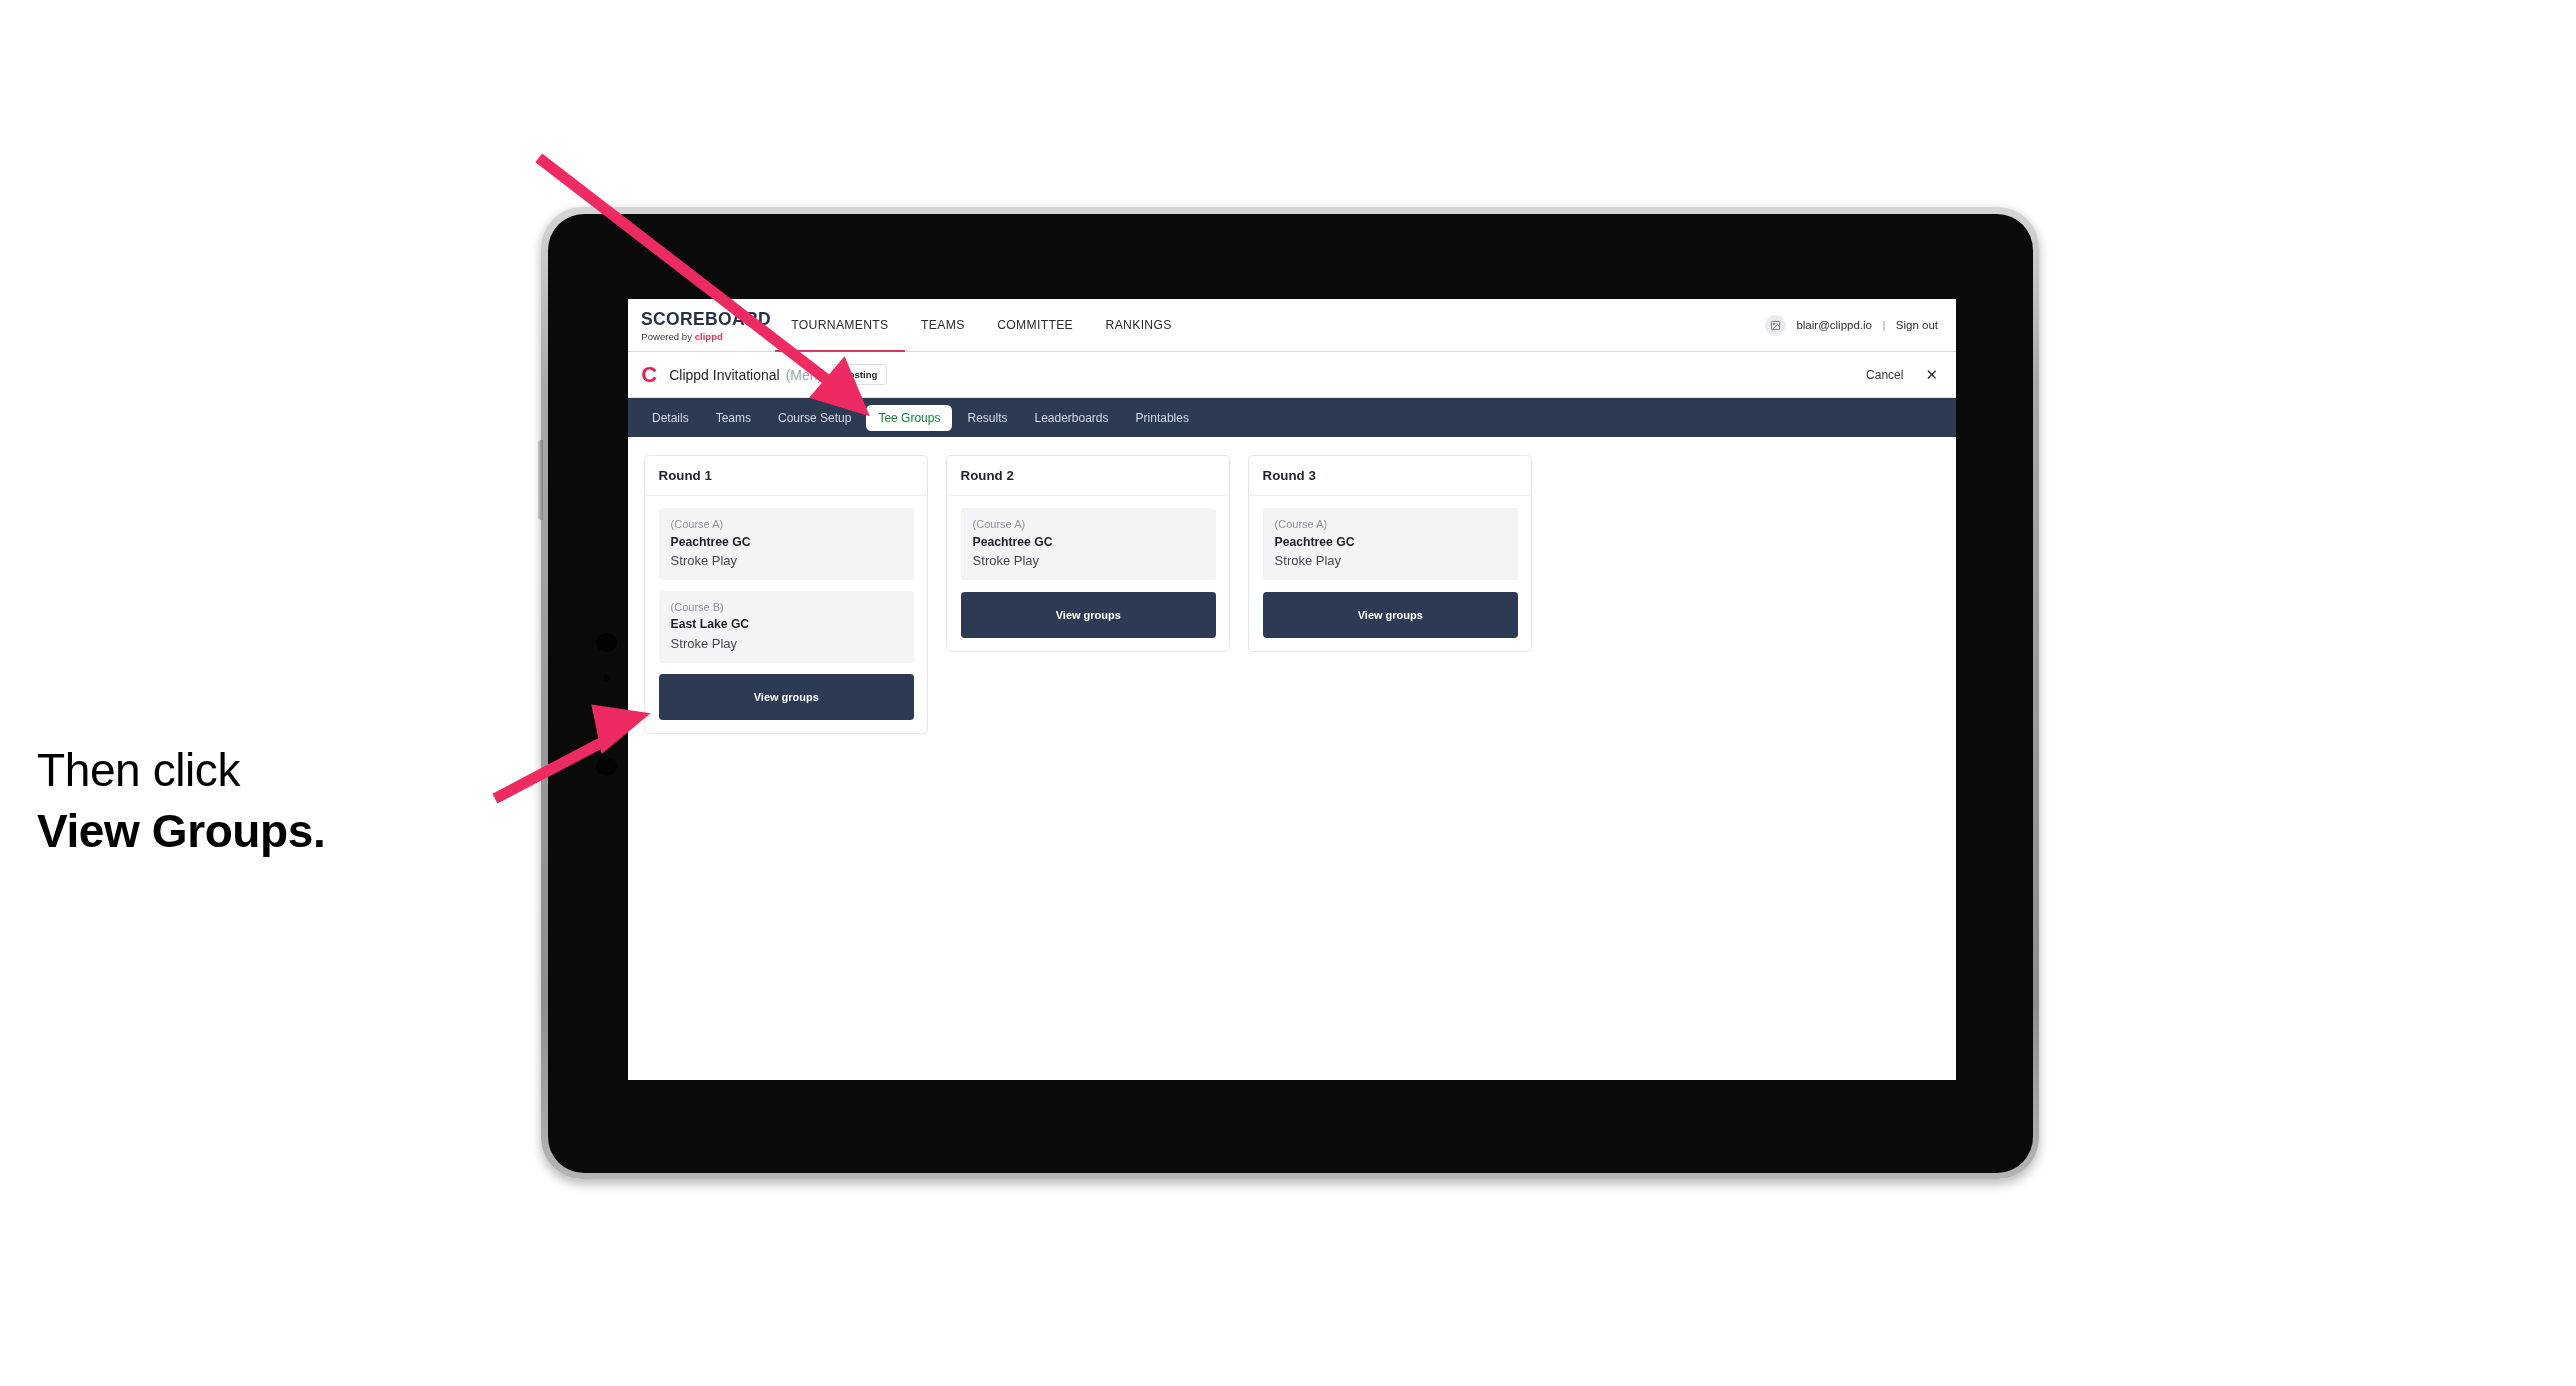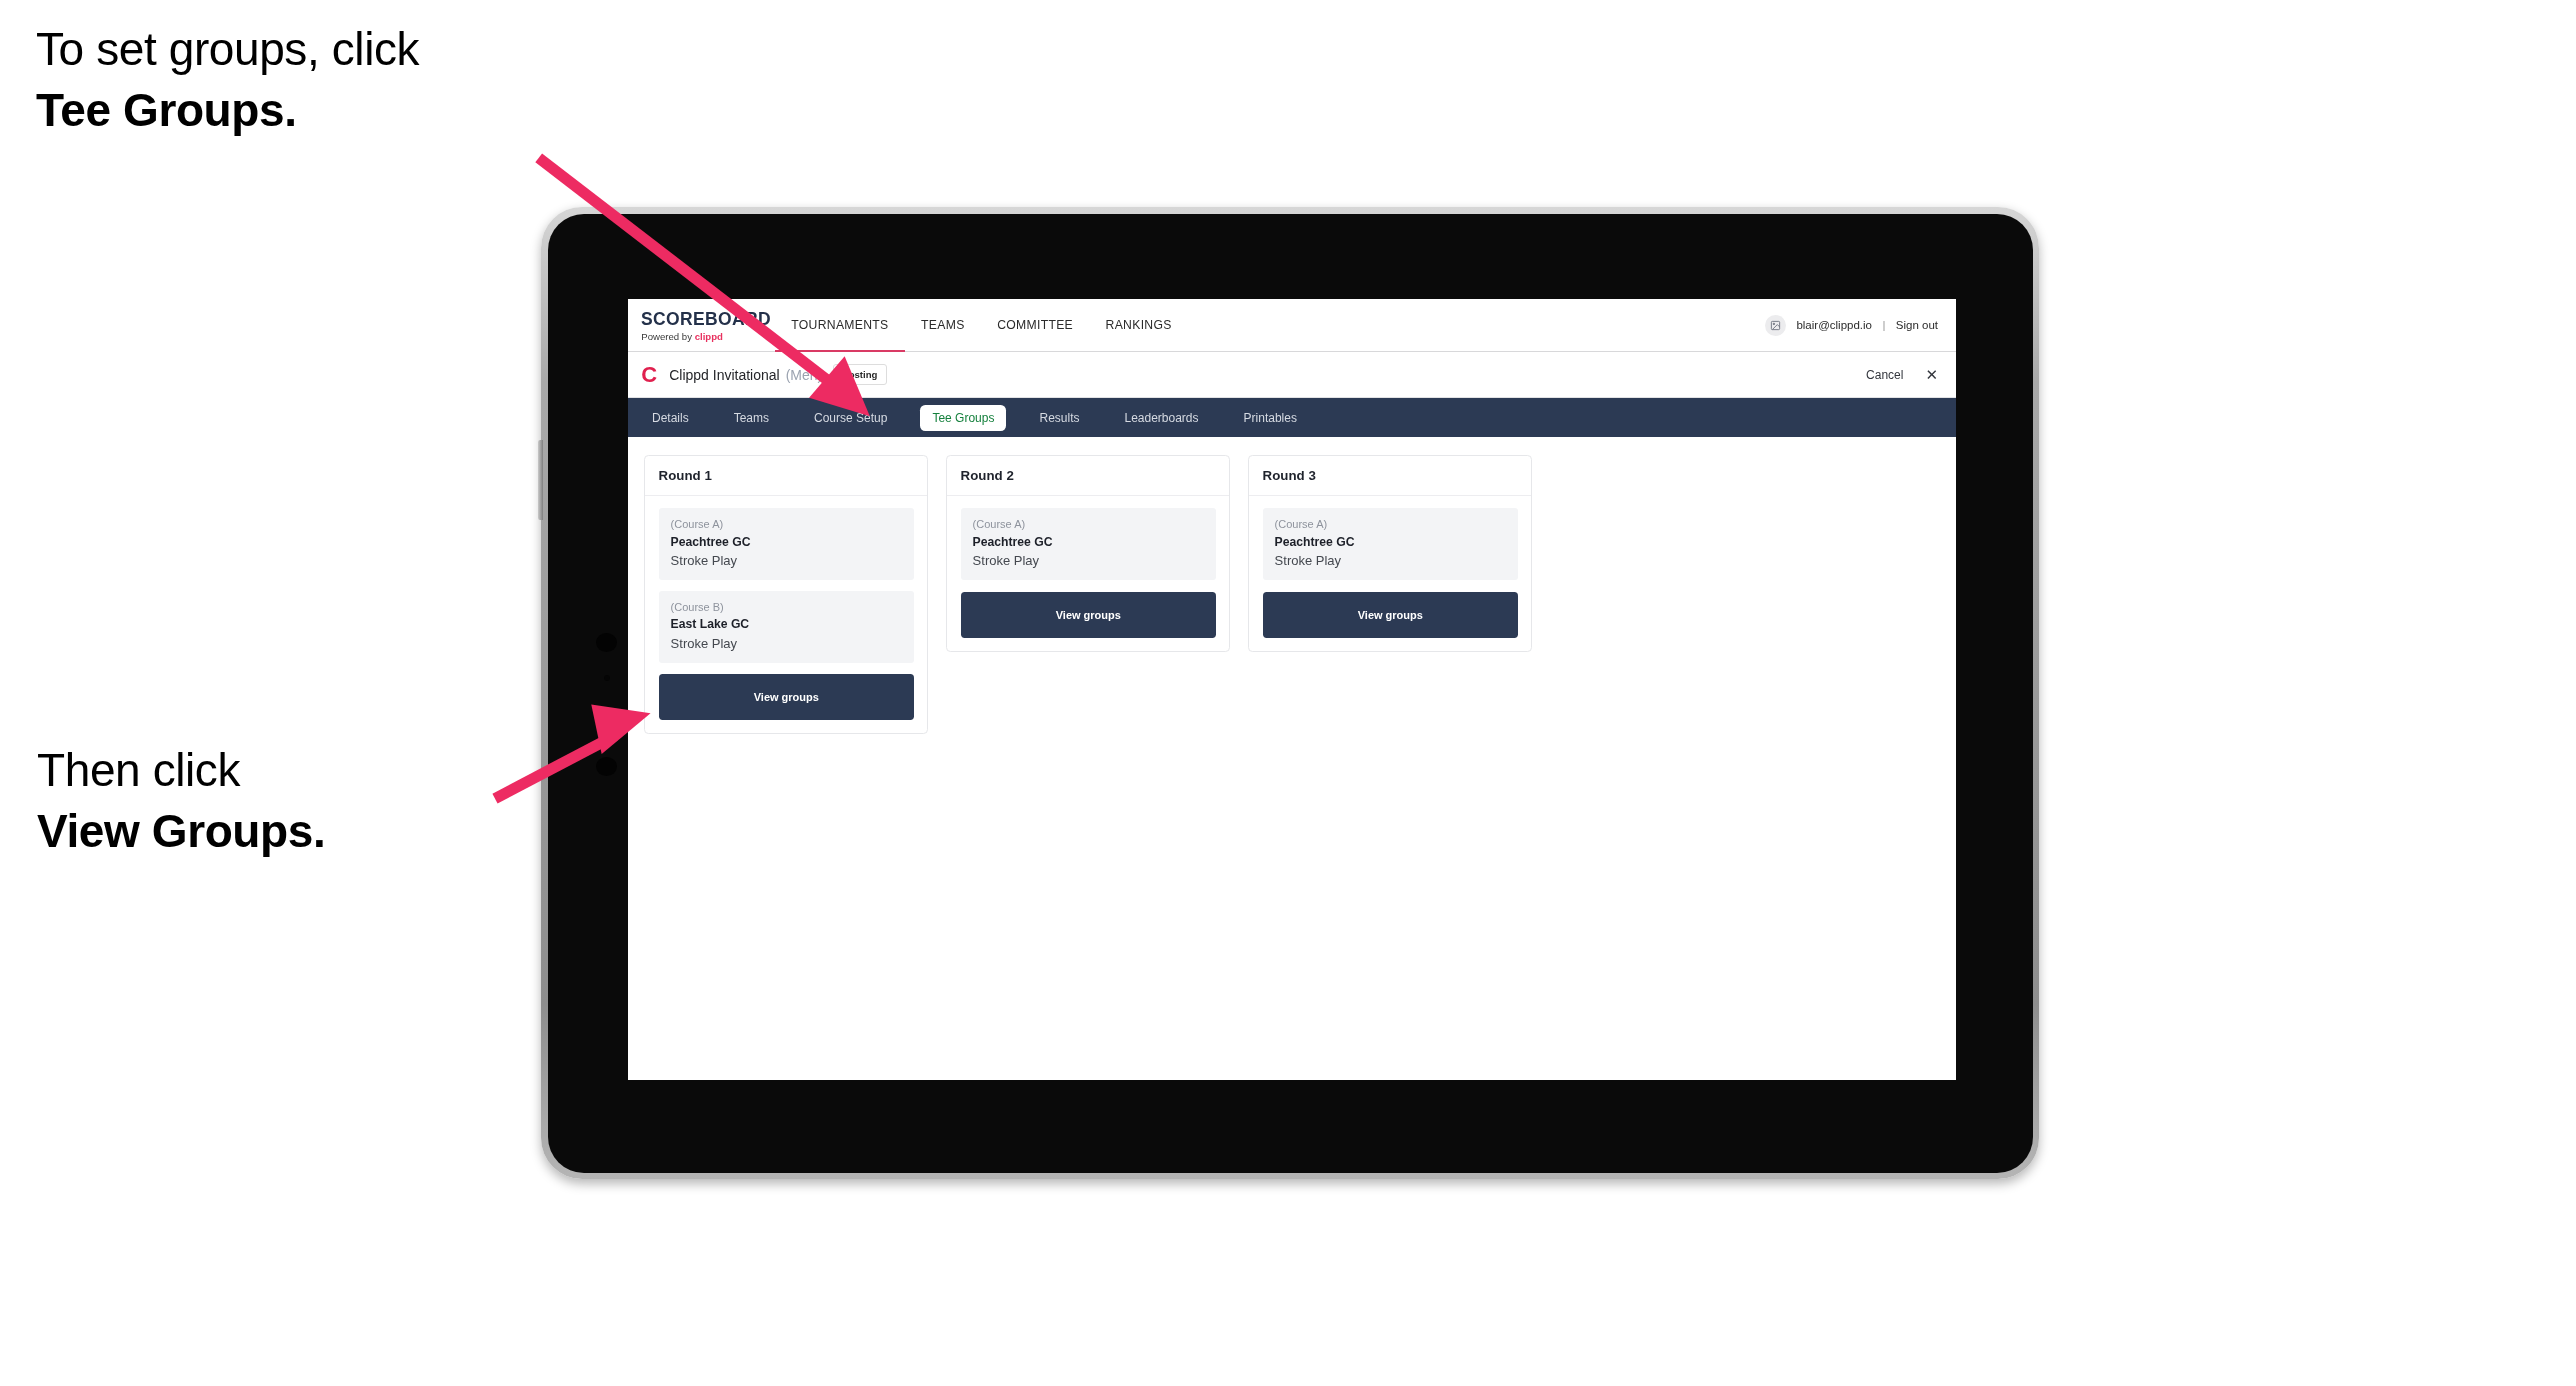--- a/index.html
+++ b/index.html
@@ -167,21 +167,21 @@
     font-size: 12px; color: #33363d; cursor: pointer;
   }
   #cancel-x { font-size: 15px; line-height: 1; }
 
   
   #tabbar {
     height: 39px;
     background: #2c3a54;
     display: flex; align-items: center;
     padding-left: 12px;
-    gap: 21px;
+    gap: 3px;
   }
   .tab {
     font-size: 12px;
     color: #d6dae2;
     padding: 6px 12px;
     border-radius: 5.2px;
     cursor: pointer;
     white-space: nowrap;
   }
   .tab.active {
@@ -234,24 +234,20 @@
     font-family: "Liberation Sans", sans-serif;
     cursor: pointer;
     margin-top: 1px;
   }
 </style>
 </head>
 <body>
 
 <div id="stage">
 
-  <div id="ann-top" class="annotation">
-    <span class="ann-line ann-normal">To set groups, click</span>
-    <span class="ann-line ann-bold">Tee Groups.</span>
-  </div>
 
   <div id="ann-bottom" class="annotation">
     <span class="ann-line ann-normal">Then click</span>
     <span class="ann-line ann-bold">View Groups.</span>
   </div>
 
   <div id="tablet">
     <div id="tablet-side-button"></div>
     <div id="tablet-screen">
       <div class="sensor" id="sensor-cam-top"></div>

